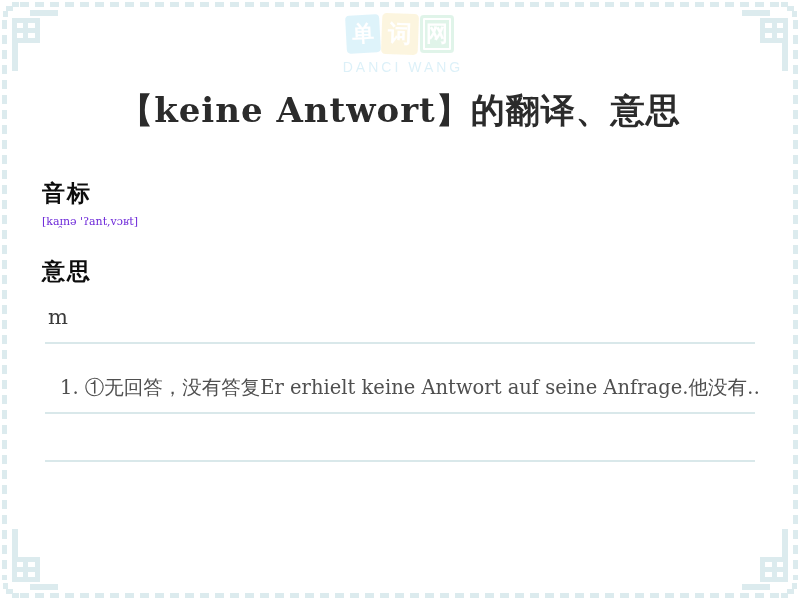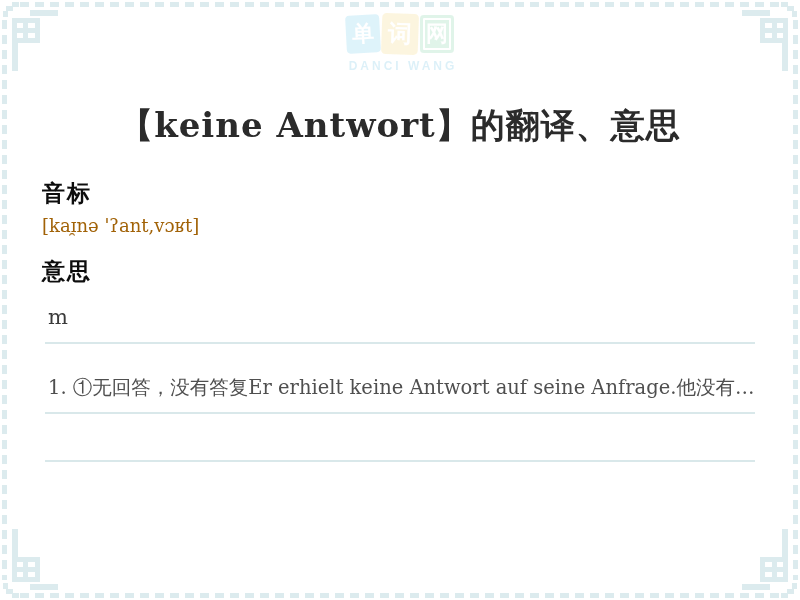--- a/index.html
+++ b/index.html
@@ -28,40 +28,40 @@
   .c-br{right:2px;bottom:1px;transform:scale(-1,-1);}
   
   .watermark{position:absolute;top:15px;left:0;right:0;opacity:.16;text-align:center;}
   .tiles{display:flex;justify-content:center;align-items:flex-start;gap:3px;}
   .tile{width:34px;height:38px;border-radius:4px;color:#fff;font-size:22px;font-weight:bold;
         display:flex;align-items:center;justify-content:center;
         font-family:"DejaVu Sans","Liberation Sans",sans-serif;}
   .t0{background:#38b6e3;transform:rotate(-3deg);}
   .t1{background:#f2c53d;transform:rotate(2deg) scale(1.08);}
   .t2{background:#46bd7e;box-shadow:inset 0 0 0 3px #46bd7e,inset 0 0 0 5px #fff;}
-  .wm-caption{margin-top:6px;font-family:"Liberation Sans",sans-serif;font-size:12px;
-        letter-spacing:3px;color:#2ea8d8;font-weight:bold;margin-left:6px;}
+  .wm-caption{margin-top:6px;font-family:"Liberation Sans",sans-serif;font-size:14px;
+        letter-spacing:3px;color:#2ea8d8;font-weight:normal;margin-left:6px;}
   
-  .title{position:absolute;top:88px;left:0;right:0;margin:15px;text-align:center;
+  .title{position:absolute;top:88px;left:0;right:0;margin:0;text-align:center;
         font-size:34px;font-weight:700;color:var(--title);letter-spacing:1px;}
   
   .h-label{position:absolute;left:42px;font-size:23px;font-weight:700;color:#0d0d0d;letter-spacing:2px;margin-top:6px;}
   .phon-label{top:172px;}
   .meaning-label{top:250px;}
-  .phon-value{position:absolute;left:42px;top:215px;font-size:18px;color:#a16207;}
+  .phon-value{position:absolute;left:42px;top:215px;font-size:11px;color:#6d28d9;}
   .pos{position:absolute;left:48px;top:305px;font-size:21px;color:#3a3a3a;}
   
   .sep{position:absolute;left:45px;right:45px;height:2px;background:var(--sep);}
   .sep1{top:342px;}
   .sep2{top:412px;}
   .sep3{top:460px;}
   
   .entry{position:absolute;left:48px;right:40px;font-size:19.5px;color:var(--entry);
         white-space:nowrap;overflow:hidden;cursor:pointer;}
-  .entry1{top:374px;}
+  .entry1{top:374px;margin-left:12px;}
   .entry2{top:424px;}
 </style>
 </head>
 <body>
 
 <div class="page">
 
   <div class="edge edge-top"></div>
   <div class="edge edge-bottom"></div>
   <div class="edge edge-v edge-left"></div>

